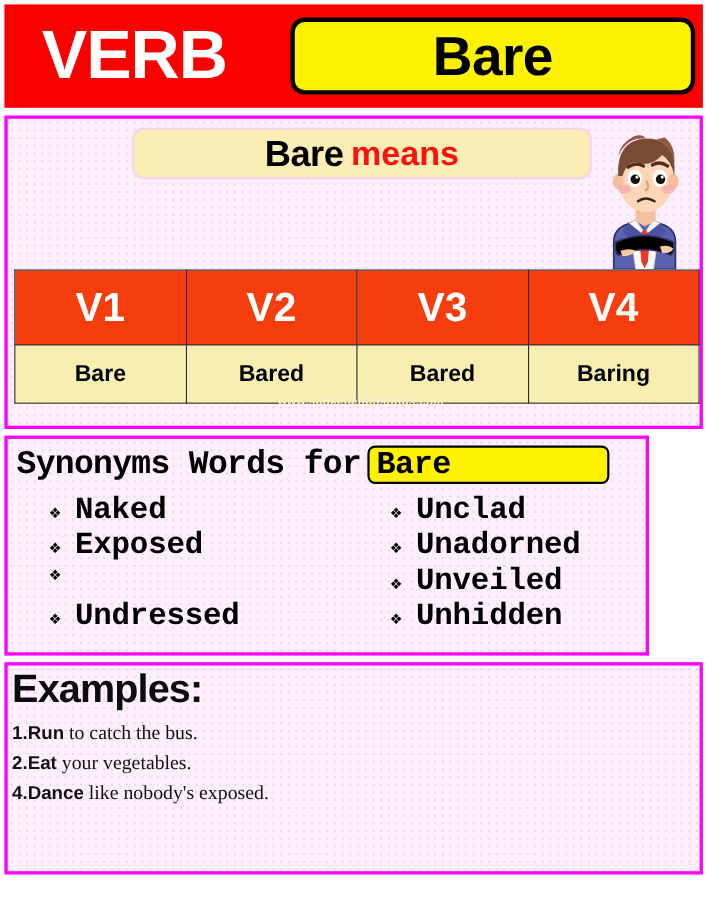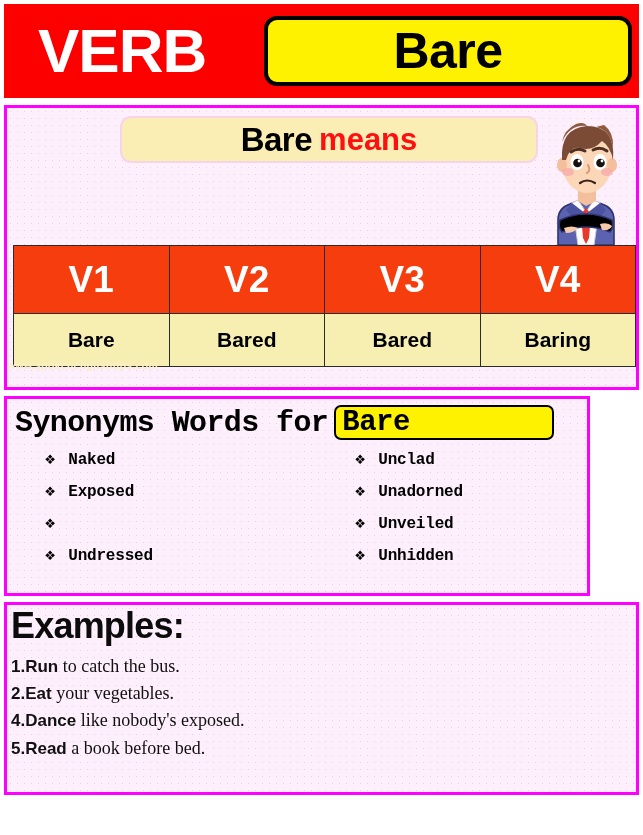--- a/index.html
+++ b/index.html
@@ -140,26 +140,26 @@
     background: #f7eeb2;
     color: #000000;
     font-size: 21px;
     font-weight: bold;
     height: 53px;
     border: 1px solid #2b2b2b;
     text-align: center;
   }
   .watermark {
     position: absolute;
-    left: 0; right: 0; top: 251px;
+    left: 13px; right: 0; top: 251px;
+    text-align: center;
     color: #faeec8;
     font-size: 10.5px;
     font-weight: bold;
     letter-spacing: 0.3px;
-    font-style: italic;
   }
 
   
   #synonyms-panel {
     left: 4px; top: 396px;
     width: 586px; height: 200px; font-family: Liberation Mono, monospace;
   }
   .syn-head {
     position: absolute;
     left: 8px; top: 6px;
@@ -204,21 +204,21 @@
     gap: 13px;
     height: 32px;
   }
   .syn-item .bullet {
     color: #000000;
     font-size: 17px;
     line-height: 1;
   }
   .syn-item .txt {
     color: #000000;
-    font-size: 16px;
+    font-size: 28px;
     font-weight: bold;
     line-height: 1;
     letter-spacing: -0.2px;
   }
 
   
   #examples-panel {
     left: 4px; top: 602px;
     width: 635px; height: 193px;
   }
@@ -386,19 +386,16 @@
     <div class="ex-list">
       <div class="ex-item">
         <b>1.</b><b>Run</b><span> to catch the bus.</span>
       </div>
       <div class="ex-item">
         <b>2.</b><b>Eat</b><span> your vegetables.</span>
       </div>
       <div class="ex-item">
         <b>4.</b><b>Dance</b><span> like nobody's exposed.</span>
       </div>
-      <div class="ex-item">
-        <b>5.</b><b>Read</b><span> a book before bed.</span>
-      </div>
     </div>
   </div>
 
 </div>
 
 </body></html>

